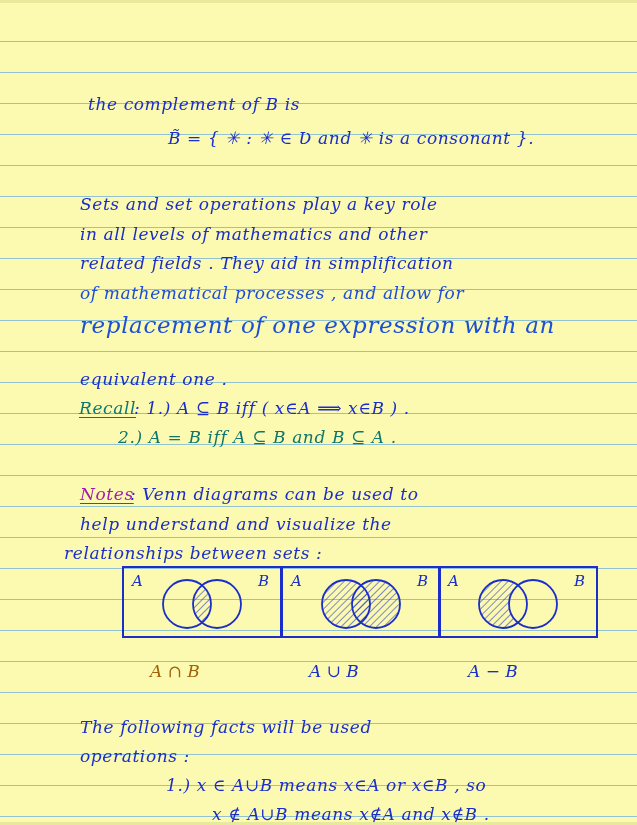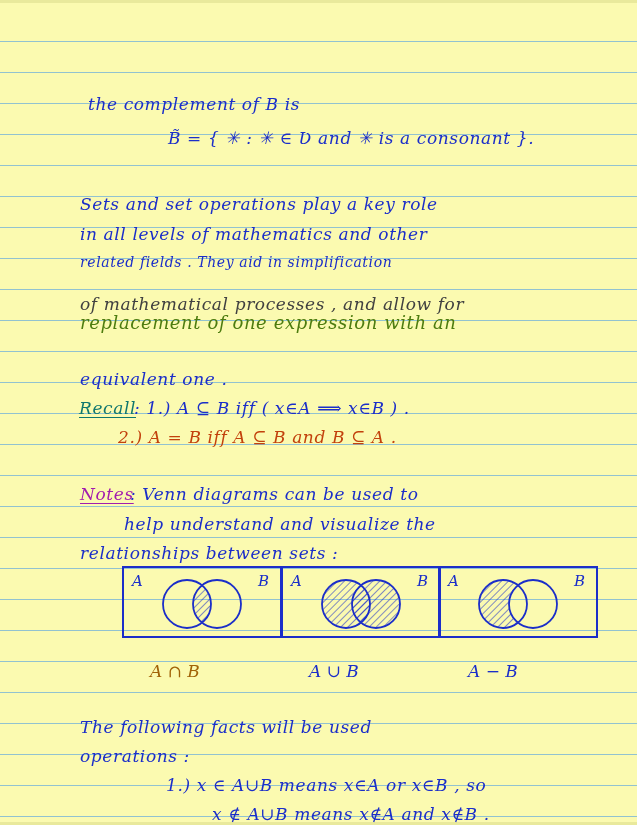--- a/index.html
+++ b/index.html
@@ -117,31 +117,31 @@
       <div class="rule" style="top: 723px; background: rgb(127, 183, 214);"></div>
       <div class="rule" style="top: 754px; background: rgb(127, 183, 214);"></div>
       <div class="rule" style="top: 785px; background: rgb(127, 183, 214);"></div>
       <div class="rule" style="top: 816px; background: rgb(127, 183, 214);"></div>
     </div>
   <div id="handwriting">
       <div class="ink" style="left: 88px; top: 96px; font-size: 17px; color: rgb(27, 46, 201);">the complement of B is</div>
       <div class="ink" style="left: 168px; top: 130px; font-size: 17px; color: rgb(27, 46, 201);">B̃ = { ✳ :  ✳ ∈ Ʋ  and  ✳ is a consonant }.</div>
       <div class="ink" style="left: 80px; top: 196px; font-size: 17px; color: rgb(27, 46, 201);">Sets and set operations play a key role</div>
       <div class="ink" style="left: 80px; top: 226px; font-size: 17px; color: rgb(27, 46, 201);">in all levels of mathematics and other</div>
-      <div class="ink" style="left: 80px; top: 255px; font-size: 14px; color: rgb(27, 46, 201);">related fields .  They aid in simplification</div>
-      <div class="ink" style="left: 80px; top: 285px; font-size: 17px; color: #404040; margin-top: 11px;">of mathematical processes , and allow for</div>
-      <div class="ink" style="left: 80px; top: 314px; font-size: 18px; color: #4d7c0f;">replacement of one expression with an</div>
+      <div class="ink" style="left: 80px; top: 255px; font-size: 17px; color: rgb(27, 46, 201);">related fields .  They aid in simplification</div>
+      <div class="ink" style="left: 80px; top: 285px; font-size: 17px; color: #1d4ed8;">of mathematical processes , and allow for</div>
+      <div class="ink" style="left: 80px; top: 314px; font-size: 23px; color: #1d4ed8;">replacement of one expression with an</div>
       <div class="ink" style="left: 80px; top: 343px; font-size: 17px; color: rgb(27, 46, 201); margin-top: 28px;">equivalent one .</div>
       <div class="ink underline" style="left: 79px; top: 400px; font-size: 17px; color: #0f766e;">Recall</div>
       <div class="ink" style="left: 134px; top: 400px; font-size: 17px; color: rgb(27, 46, 201);">: 1.)  A ⊆ B  iff  ( x∈A ⟹ x∈B ) .</div>
-      <div class="ink" style="left: 118px; top: 429px; font-size: 17px; color: #c2410c;">2.)  A = B  iff  A ⊆ B  and  B ⊆ A .</div>
+      <div class="ink" style="left: 118px; top: 429px; font-size: 17px; color: #0f766e;">2.)  A = B  iff  A ⊆ B  and  B ⊆ A .</div>
       <div class="ink underline" style="left: 80px; top: 486px; font-size: 17px; color: #a21caf;">Notes</div>
       <div class="ink" style="left: 130px; top: 486px; font-size: 17px; color: rgb(27, 46, 201);">:  Venn diagrams can be used to</div>
-      <div class="ink" style="left: 80px; top: 516px; font-size: 17px; color: rgb(27, 46, 201); margin-left: 44px;">help understand and visualize the</div>
-      <div class="ink" style="left: 80px; top: 545px; font-size: 17px; color: rgb(27, 46, 201);">relationships between sets :</div>
+      <div class="ink" style="left: 80px; top: 516px; font-size: 17px; color: rgb(27, 46, 201);">help understand and visualize the</div>
+      <div class="ink" style="left: 64px; top: 545px; font-size: 17px; color: rgb(27, 46, 201);">relationships between sets :</div>
       <div class="ink" style="left: 80px; top: 719px; font-size: 17px; color: rgb(27, 46, 201);">The following facts will be used</div>
       <div class="ink" style="left: 80px; top: 748px; font-size: 17px; color: rgb(27, 46, 201);">operations :</div>
       <div class="ink" style="left: 166px; top: 777px; font-size: 17px; color: rgb(27, 46, 201);">1.)  x ∈ A∪B  means  x∈A  or  x∈B ,  so</div>
       <div class="ink" style="left: 212px; top: 806px; font-size: 17px; color: rgb(27, 46, 201);">x ∉ A∪B  means  x∉A  and  x∉B .</div>
     </div>
   <div id="venn-area">
       <div class="venn-box" style="left: 122px; top: 566px; width: 160px; height: 72px; border-color: rgb(27, 46, 201);"></div>
       <div class="venn-label" style="left: 132px; top: 572px; color: rgb(27, 46, 201);">A</div>
       <div class="venn-label" style="left: 258px; top: 572px; color: rgb(27, 46, 201);">B</div>
       <svg class="venn-svg" width="160" height="72" style="left: 122px; top: 566px;">

